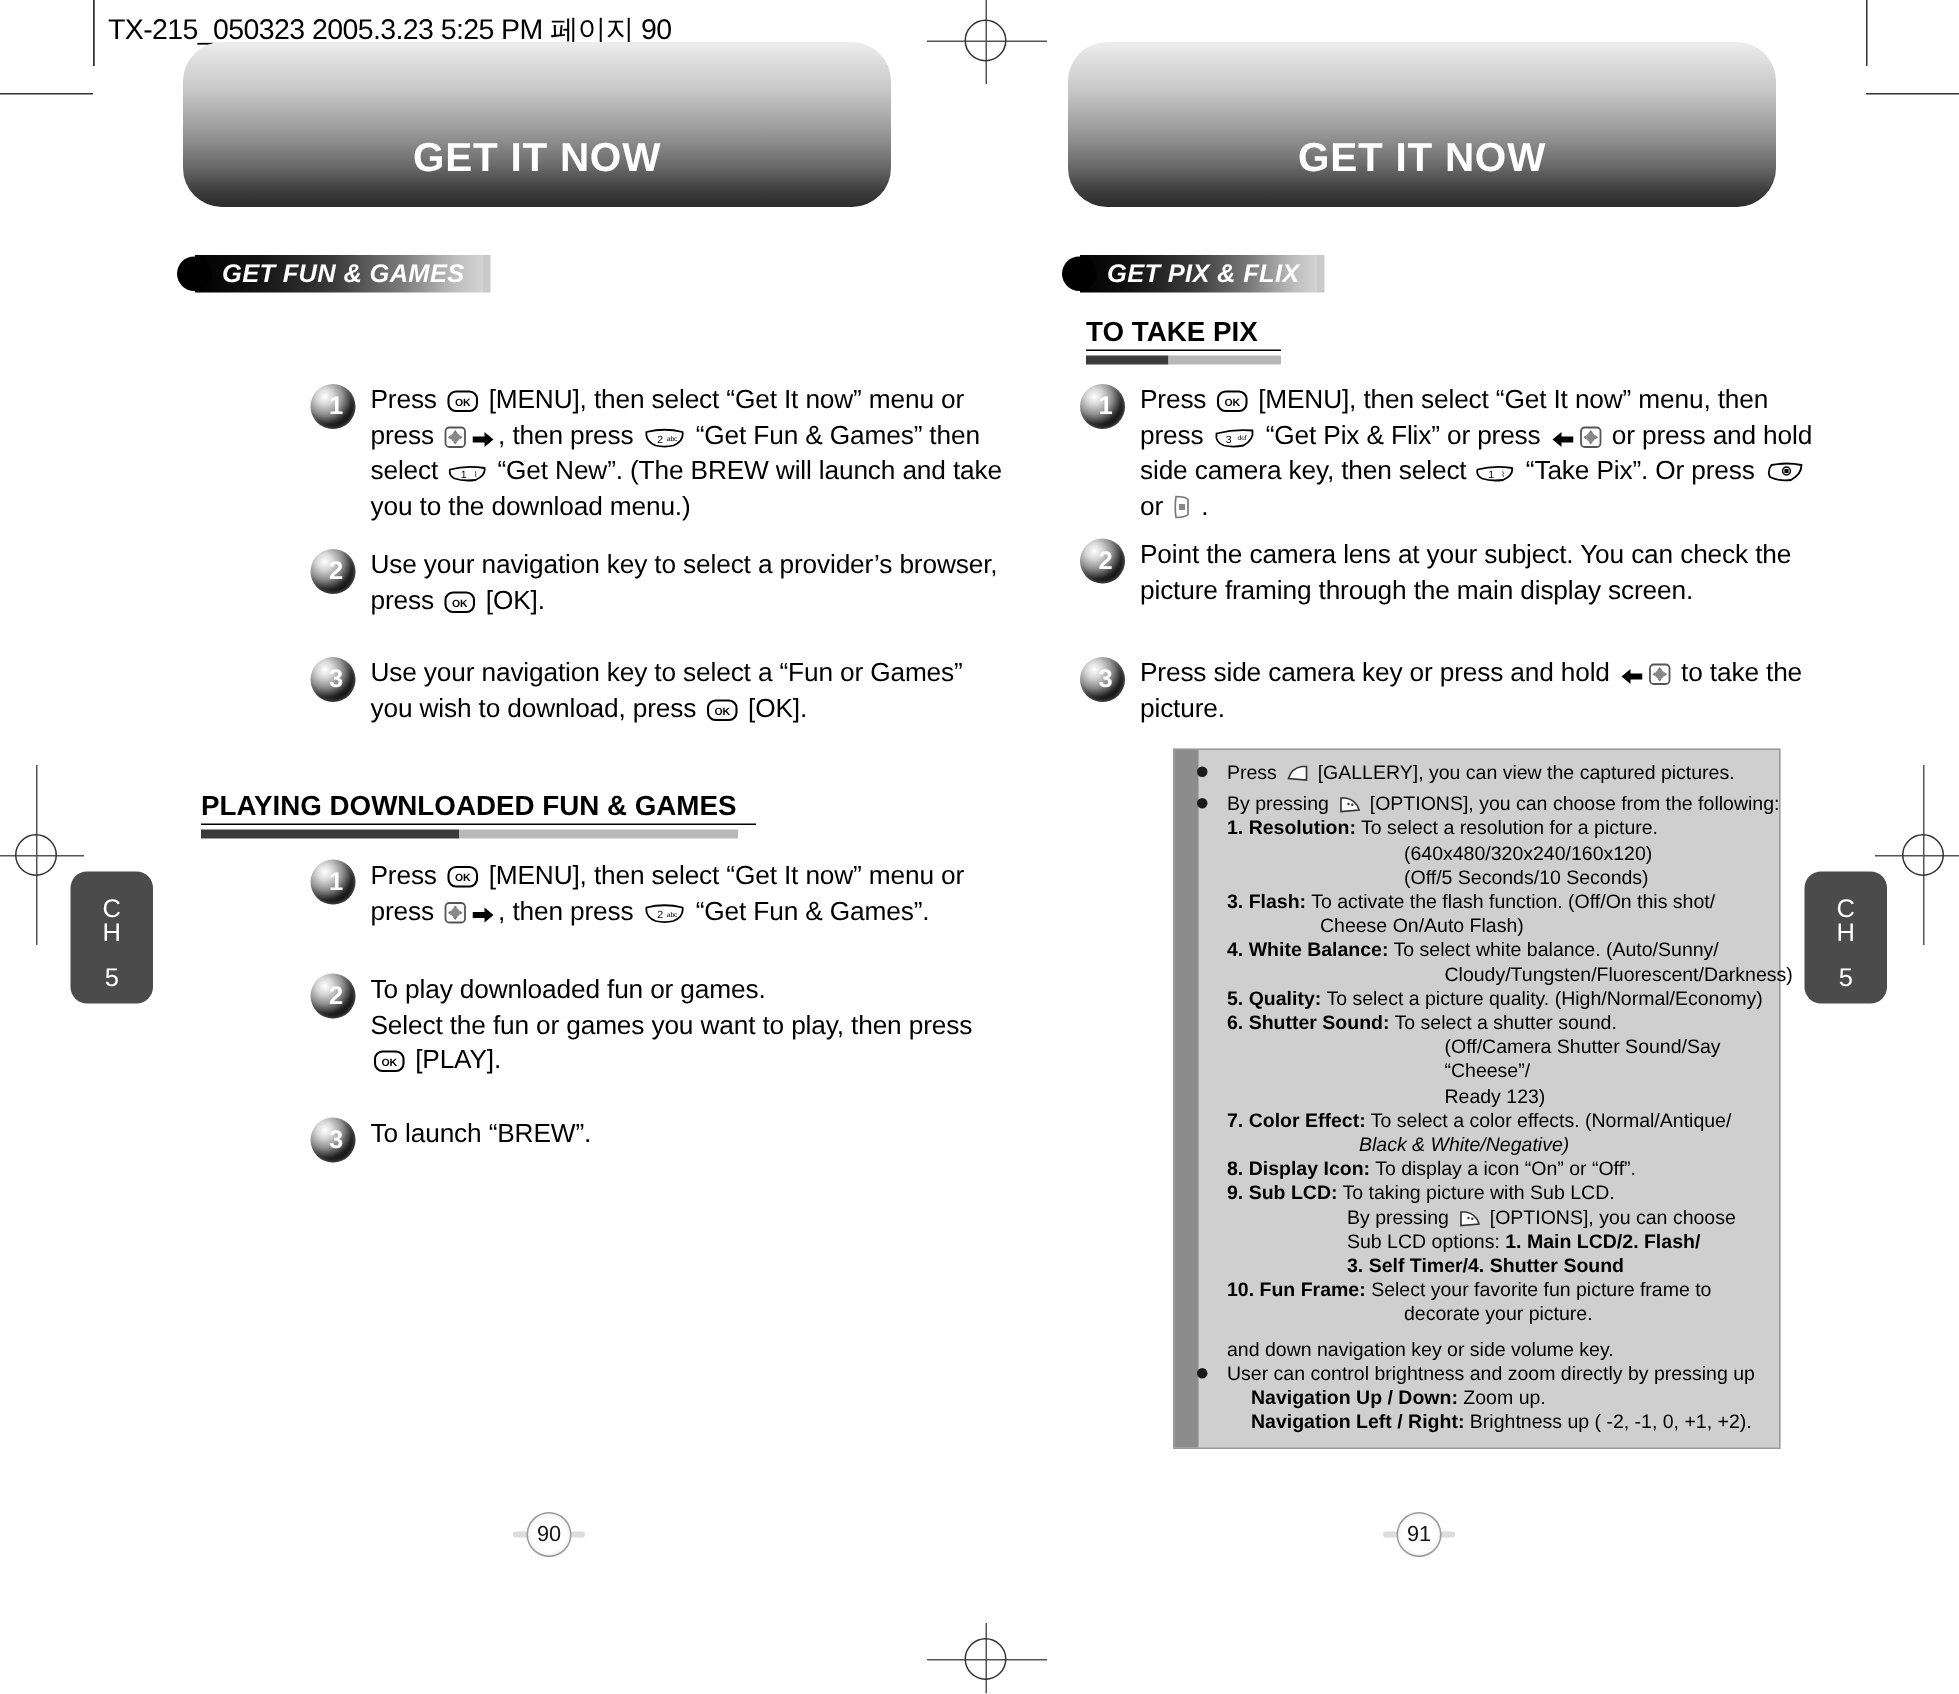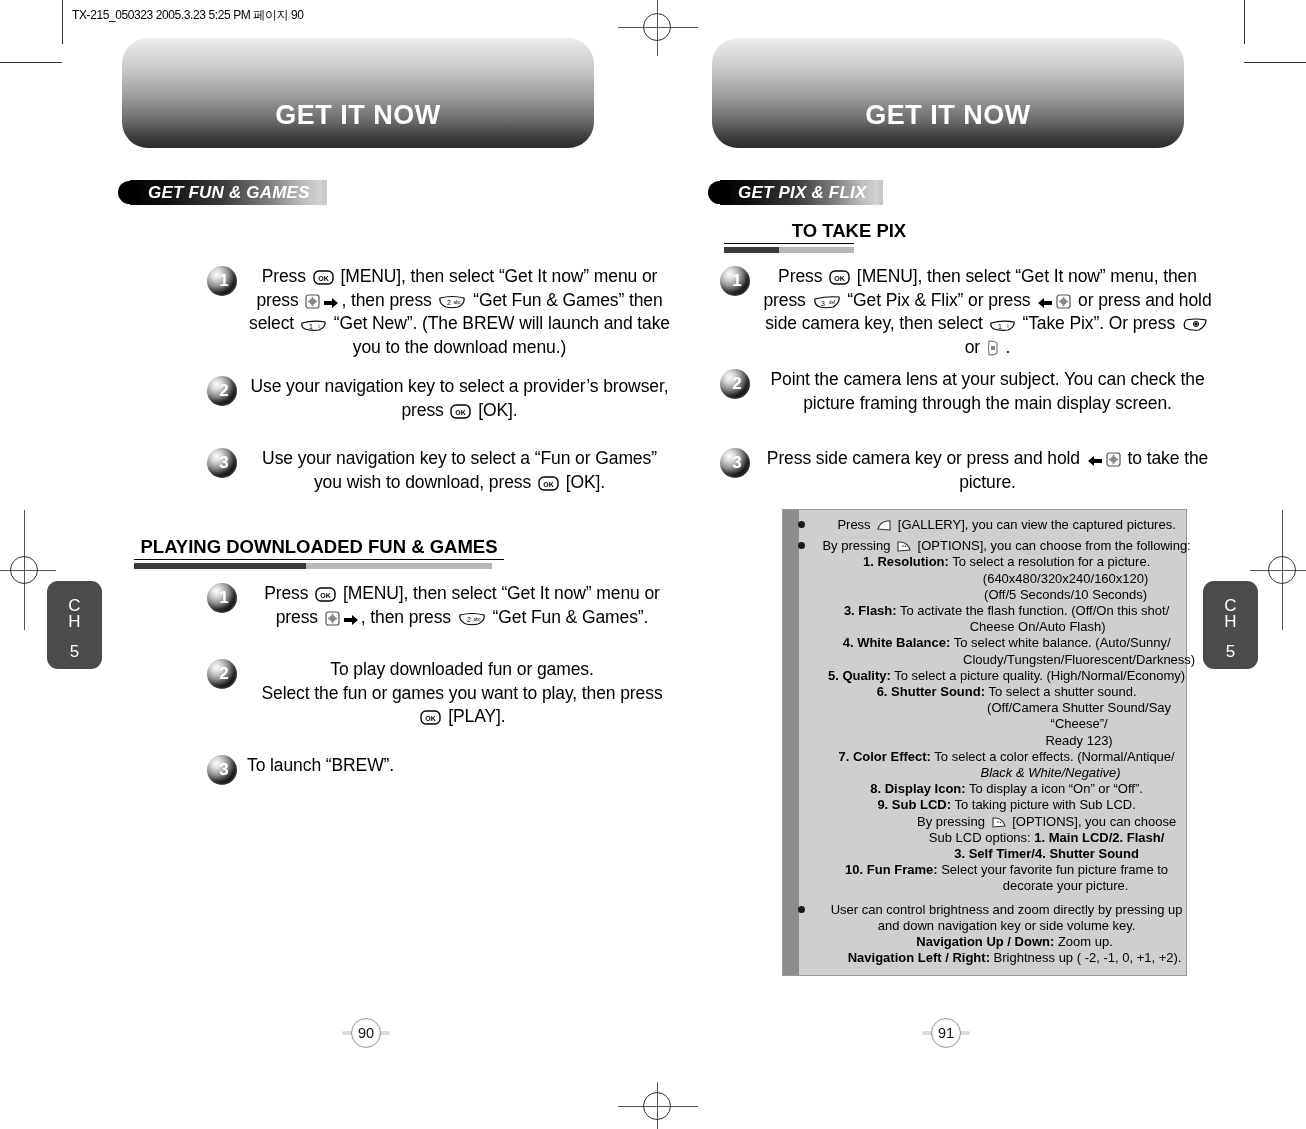--- a/index.html
+++ b/index.html
@@ -11,28 +11,28 @@
 
   
   .reg { position:absolute; }
   .reg .h { position:absolute; background:#555; height:1px; }
   .reg .v { position:absolute; background:#555; width:1px; }
   .reg .circ { position:absolute; border:1px solid #333; border-radius:50%; }
 
   .cropline { position:absolute; background:#333; }
 
   
-  .page { position:absolute; top:10px; width:588px; height:998px;text-align:center; }
+  .page { position:absolute; top:0; width:588px; height:998px; }
   .page.left  { left:62px; }
   .page.right { left:652px; }
 
   
   .fileinfo {
     position:absolute; left:12px; top:7px;
-    font-size:12px; letter-spacing:-0.4px; white-space:nowrap;
+    font-size:19px; letter-spacing:-0.4px; white-space:nowrap;
     font-family:"Liberation Sans", sans-serif;
   }
 
   
   .titlebar {
     position:absolute; left:60px; top:28px; width:472px; height:110px;
     border-radius:26px;
     background:linear-gradient(to bottom,#eeeeee 0%,#e2e2e2 8%,#c9c9c9 28%,#9e9e9e 52%,#6d6d6d 74%,#3e3e3e 90%,#2b2b2b 100%);
     display:flex; align-items:flex-end; justify-content:center;
   }
@@ -435,25 +435,25 @@
             </svg></span> [OPTIONS], you can choose
       </div>
       <div class="optline blk" style="padding-left:80px;">Sub LCD options: <b>1. Main LCD/2. Flash/</b></div>
       <div class="optline blk" style="padding-left:80px;"><b>3. Self Timer/4. Shutter Sound</b></div>
 
       <div class="optline blk"><b>10. Fun Frame:</b> <span>Select your favorite fun picture frame to</span></div>
       <div class="optline blk" style="padding-left:118px;">decorate your picture.</div>
 
       <div class="gap"></div>
 
+      <div class="optline blk">and down navigation key or side volume key.</div>
       <div class="optline blk">
         <span class="bullet"></span>
         <span>User can control brightness and zoom directly by pressing up</span>
       </div>
-      <div class="optline blk">and down navigation key or side volume key.</div>
       <div class="optline blk" style="padding-left:16px;"><b>Navigation Up / Down:</b> <span>Zoom up.</span></div>
       <div class="optline blk" style="padding-left:16px;"><b>Navigation Left / Right:</b> <span>Brightness up ( -2, -1, 0, +1, +2).</span></div>
     </div>
   </div>
 
   <div class="pageno" style="left:270px; top:1008px;">
     <div class="wing l"></div>
     <div class="ring">91</div>
     <div class="wing r"></div>
   </div>

